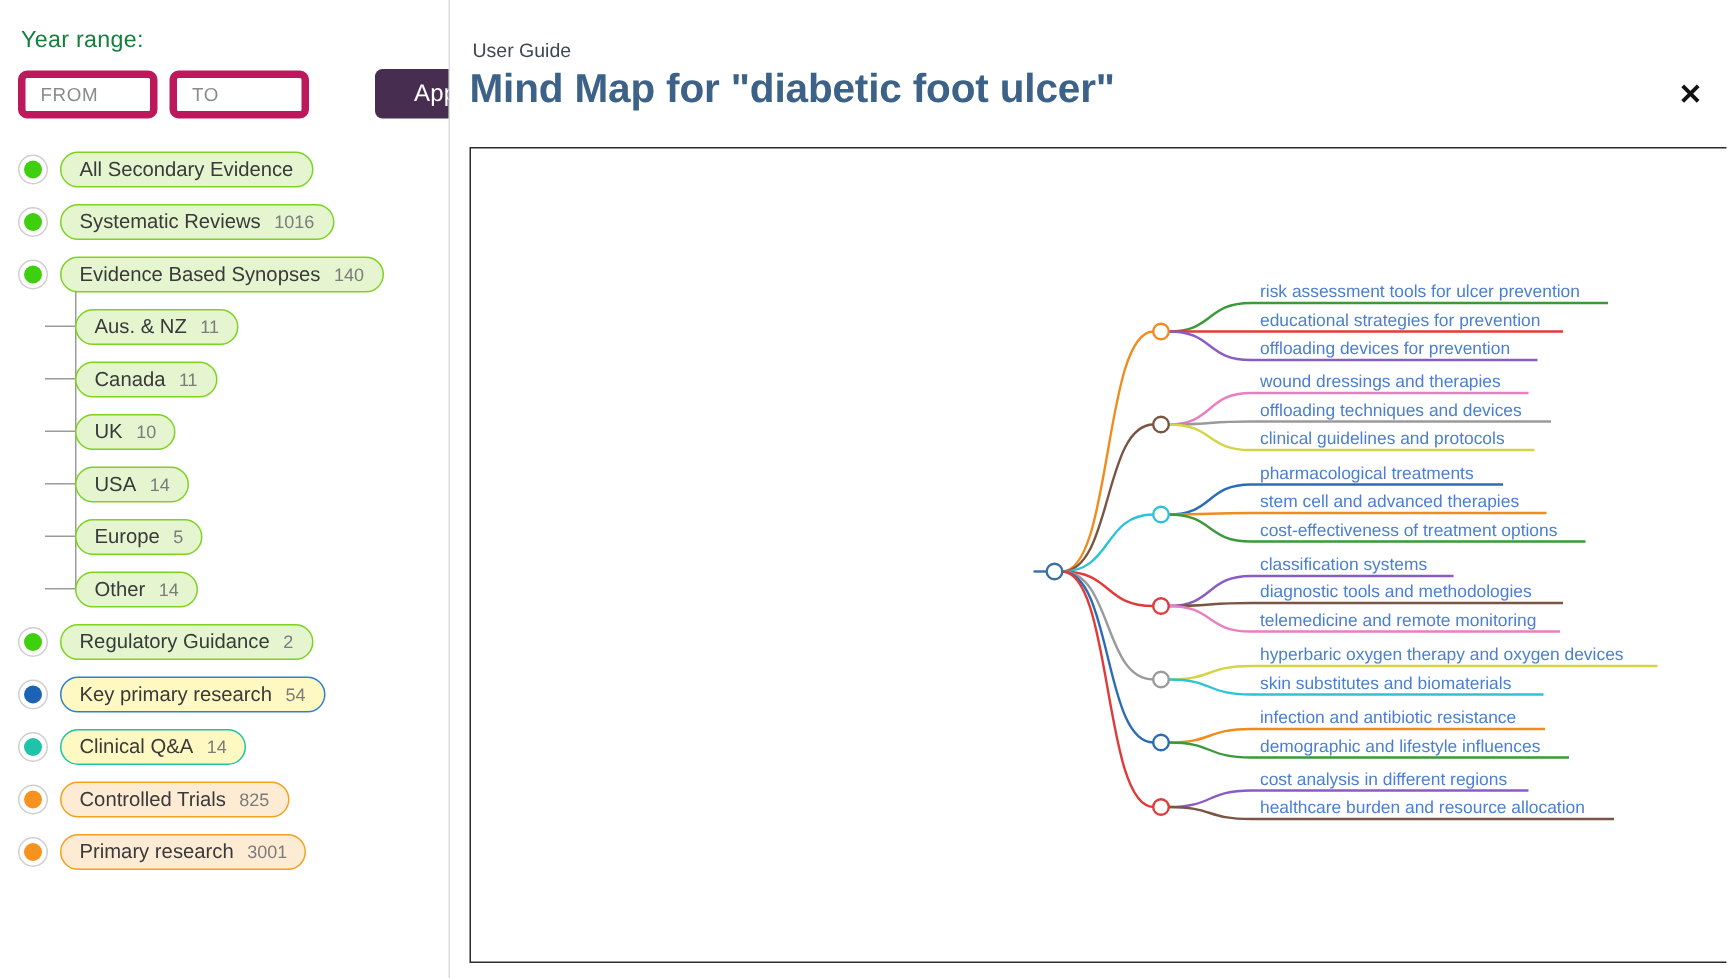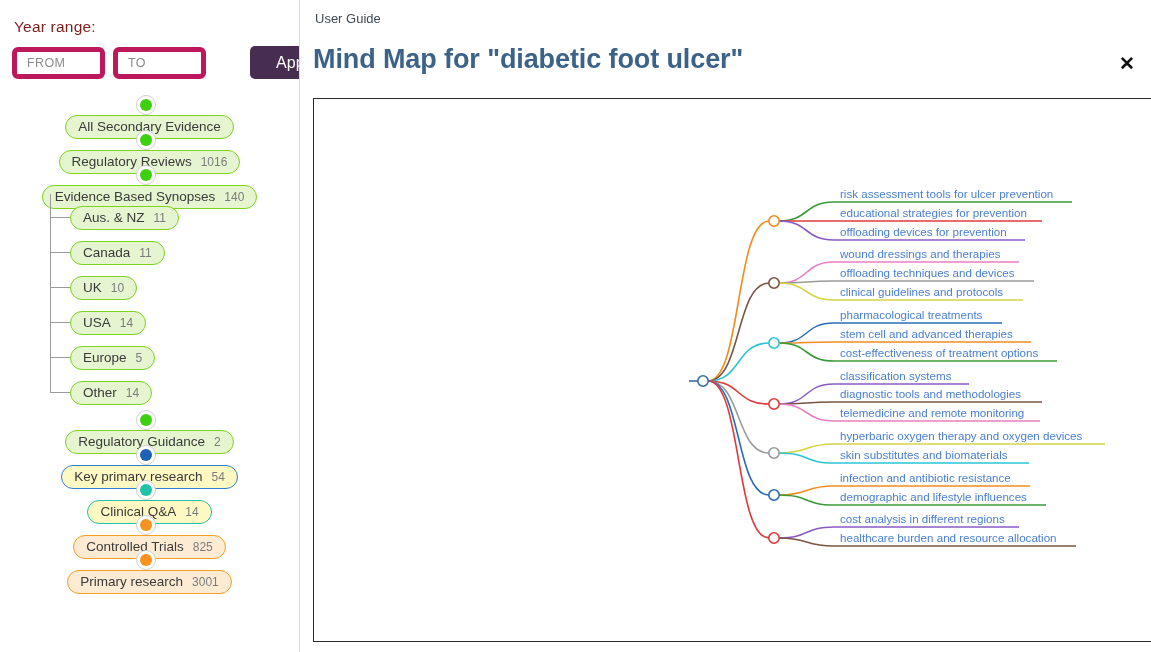--- a/index.html
+++ b/index.html
@@ -14,42 +14,42 @@
   
   .sidebar {
     width: 300px; height: 652px;
     background: #ffffff;
     border-right: 1px solid #dcdcdc;
     padding: 10px 12px 0 12px;
     position: relative;
     overflow: hidden;
   }
   .year-label {
-    font-size: 15.5px; color: #7f1d1d; letter-spacing: .2px;
+    font-size: 15.5px; color: #15803d; letter-spacing: .2px;
     margin: 8px 0 10px 2px;
   }
   .year-row { display: flex; align-items: center; gap: 8px; margin-bottom: 16px; }
   .year-input {
     width: 93px; height: 32px;
     border: 5px solid #be185d; border-radius: 6px;
     background: #fff; font-size: 12.5px; color: #585858;
     padding: 0 10px; font-family: "Liberation Sans", sans-serif;
     outline: none;
   }
   .year-input::placeholder { color: #8b8b8b; letter-spacing: .4px; }
   .apply-btn {
     height: 33px; padding: 0 26px;
     background: #472d4f; color: #fff;
     border: none; border-radius: 5px;
     font-size: 16px; font-family: Liberation Sans, sans-serif;
     cursor: pointer; letter-spacing: .1px; margin-left: 36px;
   }
 
   .facets { margin-top: 2px; }
-  .facet-row { display: flex; align-items: center; height: 35px; position: relative; flex-direction: column; }
+  .facet-row { display: flex; align-items: center; height: 35px; position: relative; }
   .bullet {
     width: 20px; height: 20px; border-radius: 50%;
     border: 1px solid #cfcfcf; background: #fff;
     display: flex; align-items: center; justify-content: center;
     flex: 0 0 auto; margin-right: 8px;
   }
   .bullet i { width: 12px; height: 12px; border-radius: 50%; display: block; }
   .pill {
     display: inline-flex; align-items: baseline; gap: 9px;
     height: 24px; padding: 0 12px;
@@ -64,35 +64,35 @@
   .pill.orange { background: #fdebd4; border-color: #f5a020; }
 
   .chev {
     width: 19px; height: 19px; border-radius: 50%;
     background: #ececec; margin-left: 9px;
     display: flex; align-items: center; justify-content: center;
     cursor: pointer; flex: 0 0 auto;
   }
   .chev svg { display:block; }
 
-  .subtree { position: relative; margin-left: 38px; padding-left: 20px; }
+  .subtree { position: relative; margin-left: 38px; }
   .subtree::before {
     content: ""; position: absolute; left: 0; top: -6px; bottom: 17px;
     width: 1px; background: #9b9b9b;
   }
   .sub-row { display: flex; align-items: center; height: 35px; position: relative; }
   .sub-row::before {
     content: ""; position: absolute; left: -20px; top: 17px;
     width: 20px; height: 1px; background: #9b9b9b;
   }
 
   
   .main { flex: 1; position: relative; padding: 0; }
   .user-guide {
-    position: absolute; left: 15px; top: 11px;
+    position: absolute; left: 15px; top: 26px;
     font-size: 13px; color: #3d4852; cursor: pointer;
   }
   .page-title {
     position: absolute; left: 13px; top: 44px;
     font-size: 27px; font-weight: bold; color: #3c6287;
     letter-spacing: -0.1px; white-space: nowrap;
   }
   .close-btn {
     position: absolute; right: 12px; top: 51px;
     width: 24px; height: 24px;
@@ -136,21 +136,21 @@
             </span>
             <span class="pill green">
               <span>All Secondary Evidence</span>
             </span>
           </div>
           <div class="facet-row">
             <span class="bullet">
               <i style="background:#3ecf0e"></i>
             </span>
             <span class="pill green">
-              <span>Regulatory Reviews</span>
+              <span>Systematic Reviews</span>
               <span class="cnt">1016</span>
             </span>
           </div>
           <div class="facet-row">
             <span class="bullet">
               <i style="background:#3ecf0e"></i>
             </span>
             <span class="pill green">
               <span>Evidence Based Synopses</span>
               <span class="cnt">140</span>

